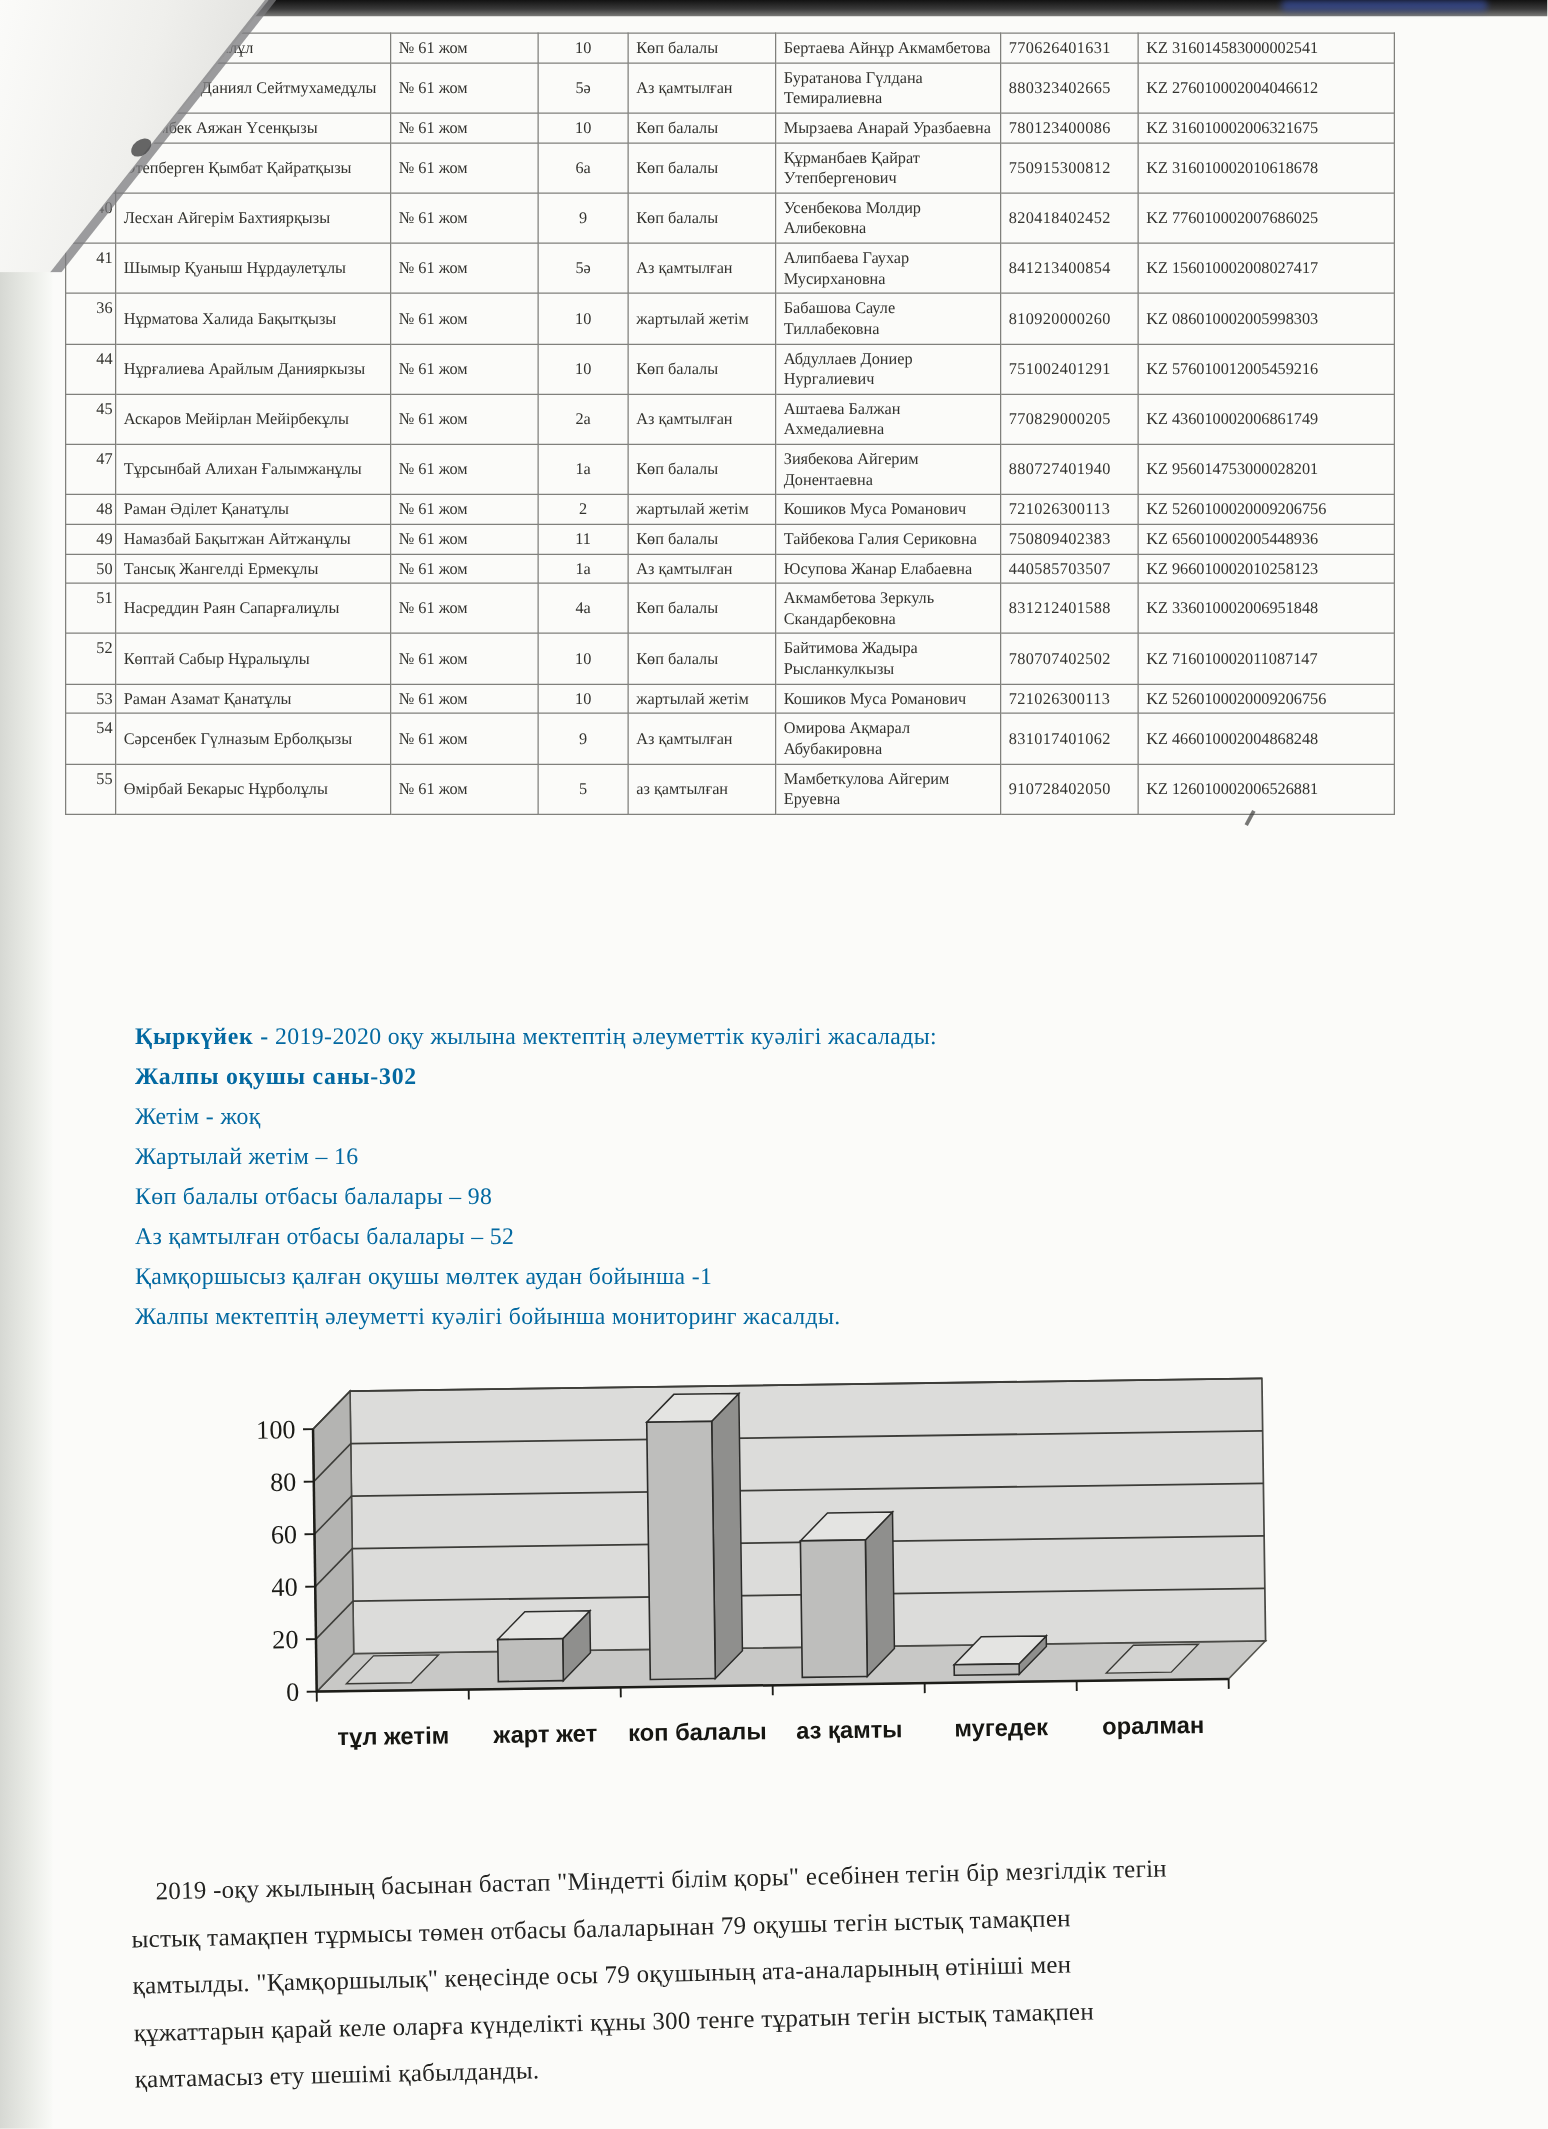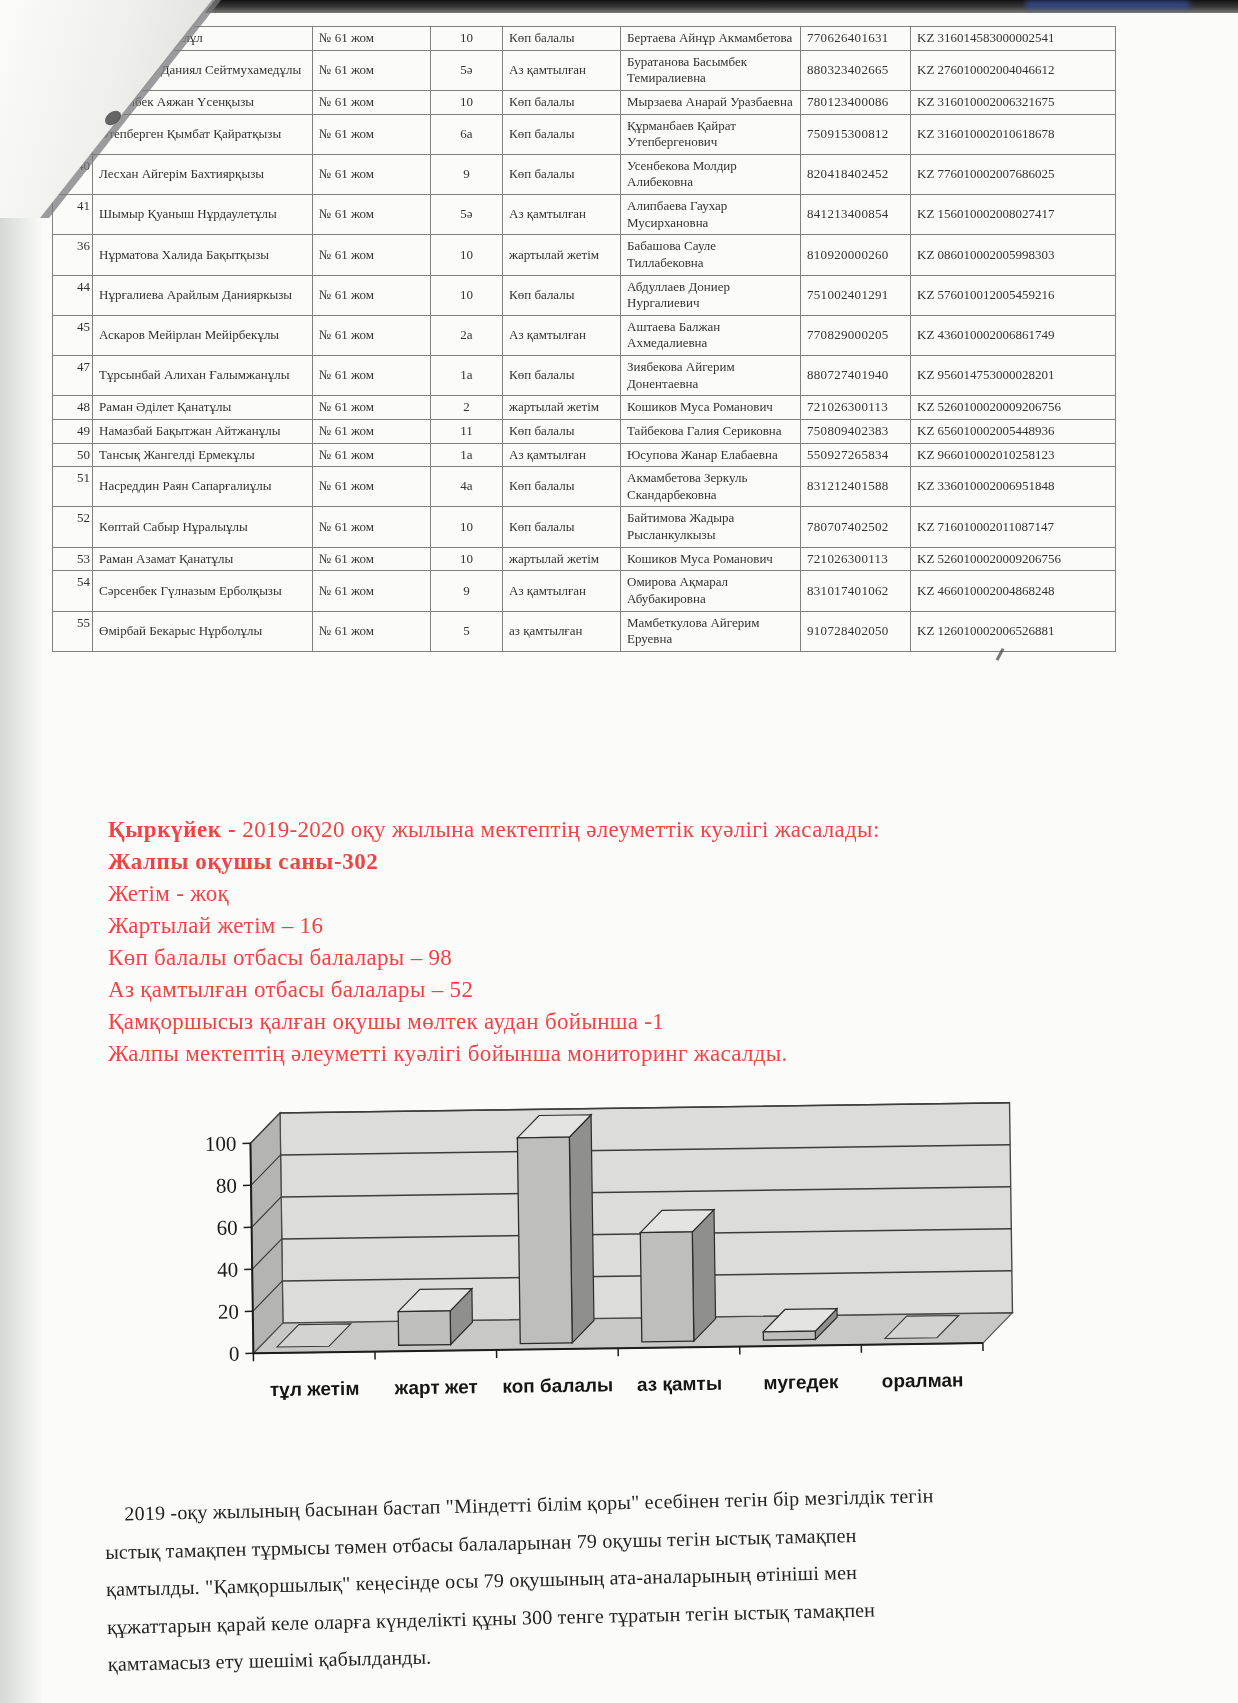--- a/index.html
+++ b/index.html
@@ -35,21 +35,21 @@
     font-size:13px;line-height:1.28;color:#33332f;overflow:hidden;}
   .doc-table td.c-num{text-align:left;vertical-align:top;padding-left:24px;}
   .doc-table td.c-grade{text-align:center;}
   .doc-table td.c-iin{letter-spacing:.3px;}
   col.w-num{width:40px}col.w-name{width:220px}col.w-school{width:118px}
   col.w-grade{width:72px}col.w-category{width:118px}col.w-parent{width:180px}
   col.w-iin{width:110px}col.w-account{width:205px}
 
   
   .summary{position:absolute;left:108px;top:814px;width:960px;z-index:1;}
-  .sum-line{font-size:23px;line-height:32px;color:#ef4444;letter-spacing:.3px;}
+  .sum-line{font-size:19px;line-height:32px;color:#0369a1;letter-spacing:.3px;}
   .sum-line b{letter-spacing:.6px;}
 
   
   .chart-svg{position:absolute;left:152px;top:1083px;z-index:1;}
 
   
   .closing{position:absolute;left:104px;top:1496px;width:1020px;
     transform:rotate(-1.3deg);transform-origin:0 0;z-index:1;}
   .par-line{font-size:20px;line-height:37.5px;color:#232321;letter-spacing:.2px;}
   .par-line:first-child{text-indent:20px;}
@@ -83,21 +83,21 @@
         <td class="c-parent">Бертаева Айнұр Акмамбетова</td>
         <td class="c-iin">770626401631</td>
         <td class="c-account">KZ 316014583000002541</td>
       </tr>
       <tr>
         <td class="c-num"></td>
         <td class="c-name">рмахамбет Даниял Сейтмухамедұлы</td>
         <td class="c-school">№ 61 жом</td>
         <td class="c-grade">5ә</td>
         <td class="c-category">Аз қамтылған</td>
-        <td class="c-parent">Буратанова Басымбек Темиралиевна</td>
+        <td class="c-parent">Буратанова Гүлдана Темиралиевна</td>
         <td class="c-iin">880323402665</td>
         <td class="c-account">KZ 276010002004046612</td>
       </tr>
       <tr>
         <td class="c-num"></td>
         <td class="c-name">Басымбек Аяжан Үсенқызы</td>
         <td class="c-school">№ 61 жом</td>
         <td class="c-grade">10</td>
         <td class="c-category">Көп балалы</td>
         <td class="c-parent">Мырзаева Анарай Уразбаевна</td>
@@ -194,21 +194,21 @@
         <td class="c-iin">750809402383</td>
         <td class="c-account">KZ 656010002005448936</td>
       </tr>
       <tr>
         <td class="c-num">50</td>
         <td class="c-name">Тансық Жангелді Ермекұлы</td>
         <td class="c-school">№ 61 жом</td>
         <td class="c-grade">1а</td>
         <td class="c-category">Аз қамтылған</td>
         <td class="c-parent">Юсупова Жанар Елабаевна</td>
-        <td class="c-iin">550927265834</td>
+        <td class="c-iin">440585703507</td>
         <td class="c-account">KZ 966010002010258123</td>
       </tr>
       <tr>
         <td class="c-num">51</td>
         <td class="c-name">Насреддин Раян Сапарғалиұлы</td>
         <td class="c-school">№ 61 жом</td>
         <td class="c-grade">4а</td>
         <td class="c-category">Көп балалы</td>
         <td class="c-parent">Акмамбетова Зеркуль Скандарбековна</td>
         <td class="c-iin">831212401588</td>

